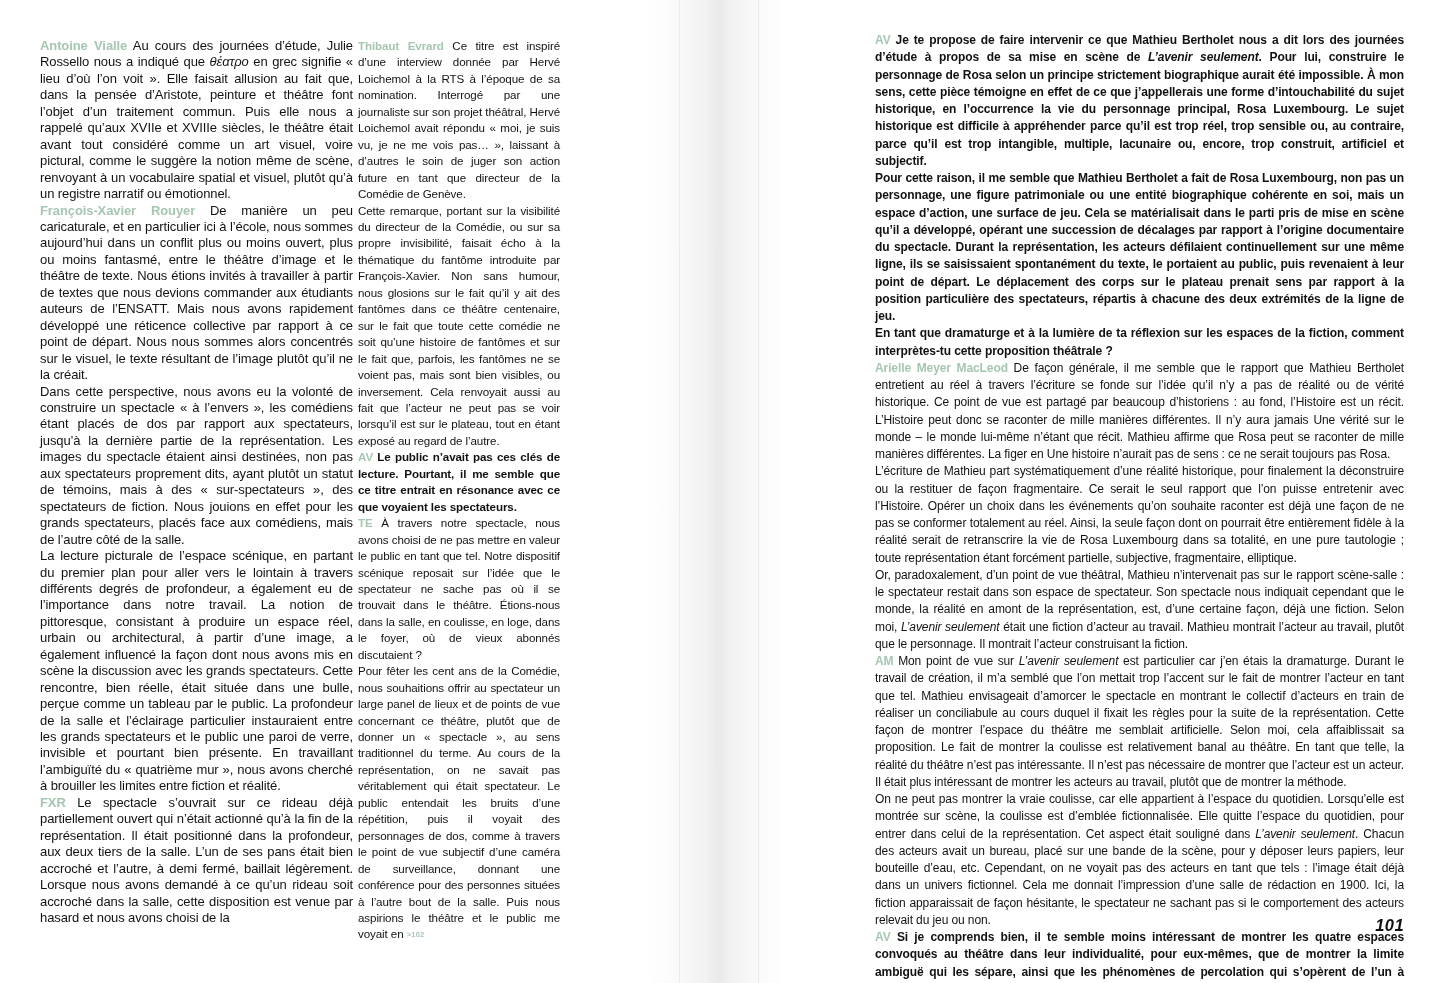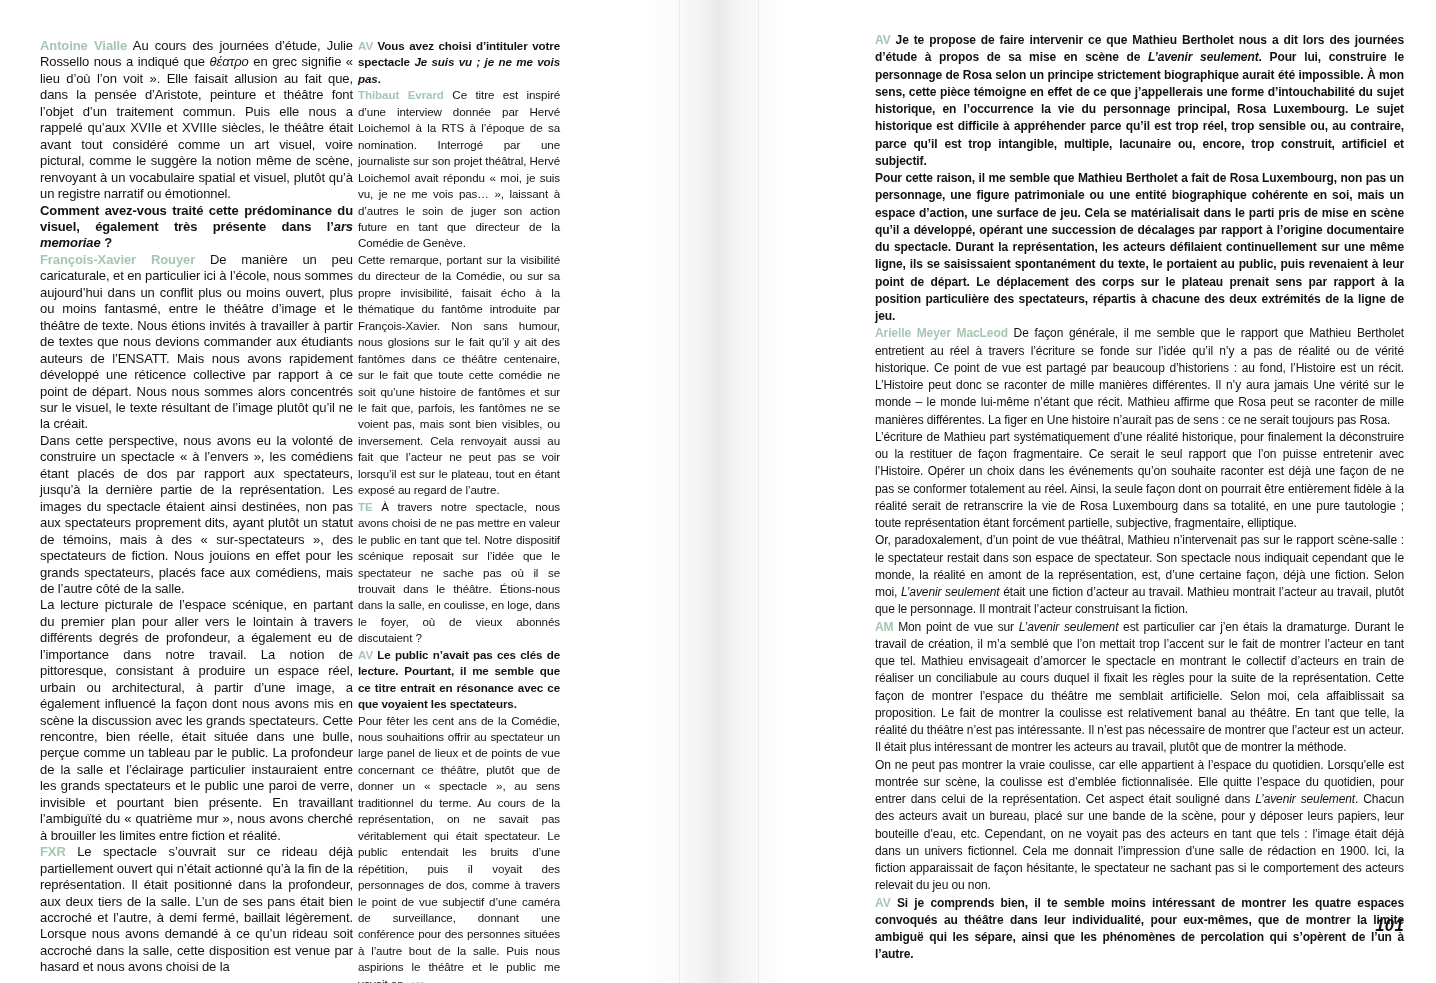--- a/index.html
+++ b/index.html
@@ -92,44 +92,43 @@
   }
 </style>
 </head>
 <body style="color: rgb(18, 18, 18);">
 
 <div class="spread">
 
   <div class="page page-left">
     <div class="col col-1">
         <p><span class="r-sp">Antoine Vialle</span><span class="r-n">  Au cours des journées d’étude, Julie Rossello nous a indiqué que </span><span class="r-i">θέατρο</span><span class="r-n"> en grec signifie « lieu d’où l’on voit ». Elle faisait allusion au fait que, dans la pensée d’Aristote, peinture et théâtre font l’objet d’un traitement commun. Puis elle nous a rappelé qu’aux XVIIe et XVIIIe siècles, le théâtre était avant tout considéré comme un art visuel, voire pictural, comme le suggère la notion même de scène, renvoyant à un vocabulaire spatial et visuel, plutôt qu’à un registre narratif ou émotionnel.</span></p>
-        <p><span class="r-b">Comment avez-vous traité cette prédominance du visuel, également très présente dans l’</span><span class="r-bi">ars memoriae</span><span class="r-b"> ?</span></p>
         <p><span class="r-sp">François-Xavier Rouyer</span><span class="r-n">  De manière un peu caricaturale, et en particulier ici à l’école, nous sommes aujourd’hui dans un conflit plus ou moins ouvert, plus ou moins fantasmé, entre le théâtre d’image et le théâtre de texte. Nous étions invités à travailler à partir de textes que nous devions commander aux étudiants auteurs de l’ENSATT. Mais nous avons rapidement développé une réticence collective par rapport à ce point de départ. Nous nous sommes alors concentrés sur le visuel, le texte résultant de l’image plutôt qu’il ne la créait.</span></p>
         <p><span class="r-n">Dans cette perspective, nous avons eu la volonté de construire un spectacle « à l’envers », les comédiens étant placés de dos par rapport aux spectateurs, jusqu’à la dernière partie de la représentation. Les images du spectacle étaient ainsi destinées, non pas aux spectateurs proprement dits, ayant plutôt un statut de témoins, mais à des « sur-spectateurs », des spectateurs de fiction. Nous jouions en effet pour les grands spectateurs, placés face aux comédiens, mais de l’autre côté de la salle.</span></p>
         <p><span class="r-n">La lecture picturale de l’espace scénique, en partant du premier plan pour aller vers le lointain à travers différents degrés de profondeur, a également eu de l’importance dans notre travail. La notion de pittoresque, consistant à produire un espace réel, urbain ou architectural, à partir d’une image, a également influencé la façon dont nous avons mis en scène la discussion avec les grands spectateurs. Cette rencontre, bien réelle, était située dans une bulle, perçue comme un tableau par le public. La profondeur de la salle et l’éclairage particulier instauraient entre les grands spectateurs et le public une paroi de verre, invisible et pourtant bien présente. En travaillant l’ambiguïté du « quatrième mur », nous avons cherché à brouiller les limites entre fiction et réalité.</span></p>
         <p><span class="r-sp">FXR</span><span class="r-n">  Le spectacle s’ouvrait sur ce rideau déjà partiellement ouvert qui n’était actionné qu’à la fin de la représentation. Il était positionné dans la profondeur, aux deux tiers de la salle. L’un de ses pans était bien accroché et l’autre, à demi fermé, baillait légèrement. Lorsque nous avons demandé à ce qu’un rideau soit accroché dans la salle, cette disposition est venue par hasard et nous avons choisi de la</span></p>
       </div>
     <div class="col col-2">
-        <p><span class="r-sp">AV</span><span class="r-b">  Vous avez choisi d’intituler votre spectacle </span><span class="r-bi">Je suis vu ; je ne me vois pas</span><span class="r-b">.</span></p>
         <p><span class="r-sp">Thibaut Evrard</span><span class="r-n">  Ce titre est inspiré d’une interview donnée par Hervé Loichemol à la RTS à l’époque de sa nomination. Interrogé par une journaliste sur son projet théâtral, Hervé Loichemol avait répondu « moi, je suis vu, je ne me vois pas… », laissant à d’autres le soin de juger son action future en tant que directeur de la Comédie de Genève.</span></p>
         <p><span class="r-n">Cette remarque, portant sur la visibilité du directeur de la Comédie, ou sur sa propre invisibilité, faisait écho à la thématique du fantôme introduite par François-Xavier. Non sans humour, nous glosions sur le fait qu’il y ait des fantômes dans ce théâtre centenaire, sur le fait que toute cette comédie ne soit qu’une histoire de fantômes et sur le fait que, parfois, les fantômes ne se voient pas, mais sont bien visibles, ou inversement. Cela renvoyait aussi au fait que l’acteur ne peut pas se voir lorsqu’il est sur le plateau, tout en étant exposé au regard de l’autre.</span></p>
+        <p><span class="r-sp">AV</span><span class="r-b">  Le public n’avait pas ces clés de lecture. Pourtant, il me semble que ce titre entrait en résonance avec ce que voyaient les spectateurs.</span></p>
         <p><span class="r-sp">TE</span><span class="r-n">  À travers notre spectacle, nous avons choisi de ne pas mettre en valeur le public en tant que tel. Notre dispositif scénique reposait sur l’idée que le spectateur ne sache pas où il se trouvait dans le théâtre. Étions-nous dans la salle, en coulisse, en loge, dans le foyer, où de vieux abonnés discutaient ?</span></p>
-        <p><span class="r-sp">AV</span><span class="r-b">  Le public n’avait pas ces clés de lecture. Pourtant, il me semble que ce titre entrait en résonance avec ce que voyaient les spectateurs.</span></p>
         <p><span class="r-n">Pour fêter les cent ans de la Comédie, nous souhaitions offrir au spectateur un large panel de lieux et de points de vue concernant ce théâtre, plutôt que de donner un « spectacle », au sens traditionnel du terme. Au cours de la représentation, on ne savait pas véritablement qui était spectateur. Le public entendait les bruits d’une répétition, puis il voyait des personnages de dos, comme à travers le point de vue subjectif d’une caméra de surveillance, donnant une conférence pour des personnes situées à l’autre bout de la salle. Puis nous aspirions le théâtre et le public me voyait en </span><span class="r-m">&gt;102</span></p>
       </div>
   </div>
 
   <div class="gutter"></div>
   <div class="page-edge-line edge-left"></div>
   <div class="page-edge-line edge-right"></div>
 
   <div class="page page-right">
     <div class="col col-3">
         <p><span class="r-sp">AV</span><span class="r-b">  Je te propose de faire intervenir ce que Mathieu Bertholet nous a dit lors des journées d’étude à propos de sa mise en scène de </span><span class="r-bi">L’avenir seulement</span><span class="r-b">. Pour lui, construire le personnage de Rosa selon un principe strictement biographique aurait été impossible. À mon sens, cette pièce témoigne en effet de ce que j’appellerais une forme d’intouchabilité du sujet historique, en l’occurrence la vie du personnage principal, Rosa Luxembourg. Le sujet historique est difficile à appréhender parce qu’il est trop réel, trop sensible ou, au contraire, parce qu’il est trop intangible, multiple, lacunaire ou, encore, trop construit, artificiel et subjectif.</span></p>
         <p><span class="r-b">Pour cette raison, il me semble que Mathieu Bertholet a fait de Rosa Luxembourg, non pas un personnage, une figure patrimoniale ou une entité biographique cohérente en soi, mais un espace d’action, une surface de jeu. Cela se matérialisait dans le parti pris de mise en scène qu’il a développé, opérant une succession de décalages par rapport à l’origine documentaire du spectacle. Durant la représentation, les acteurs défilaient continuellement sur une même ligne, ils se saisissaient spontanément du texte, le portaient au public, puis revenaient à leur point de départ. Le déplacement des corps sur le plateau prenait sens par rapport à la position particulière des spectateurs, répartis à chacune des deux extrémités de la ligne de jeu.</span></p>
+        <p><span class="r-b">En tant que dramaturge et à la lumière de ta réflexion sur les espaces de la fiction, comment interprètes-tu cette proposition théâtrale ?</span></p>
         <p><span class="r-sp">Arielle Meyer MacLeod</span><span class="r-n">  De façon générale, il me semble que le rapport que Mathieu Bertholet entretient au réel à travers l’écriture se fonde sur l’idée qu’il n’y a pas de réalité ou de vérité historique. Ce point de vue est partagé par beaucoup d’historiens : au fond, l’Histoire est un récit. L’Histoire peut donc se raconter de mille manières différentes. Il n’y aura jamais Une vérité sur le monde – le monde lui-même n’étant que récit. Mathieu affirme que Rosa peut se raconter de mille manières différentes. La figer en Une histoire n’aurait pas de sens : ce ne serait toujours pas Rosa.</span></p>
         <p><span class="r-n">L’écriture de Mathieu part systématiquement d’une réalité historique, pour finalement la déconstruire ou la restituer de façon fragmentaire. Ce serait le seul rapport que l’on puisse entretenir avec l’Histoire. Opérer un choix dans les événements qu’on souhaite raconter est déjà une façon de ne pas se conformer totalement au réel. Ainsi, la seule façon dont on pourrait être entièrement fidèle à la réalité serait de retranscrire la vie de Rosa Luxembourg dans sa totalité, en une pure tautologie ; toute représentation étant forcément partielle, subjective, fragmentaire, elliptique.</span></p>
         <p><span class="r-n">Or, paradoxalement, d’un point de vue théâtral, Mathieu n’intervenait pas sur le rapport scène-salle : le spectateur restait dans son espace de spectateur. Son spectacle nous indiquait cependant que le monde, la réalité en amont de la représentation, est, d’une certaine façon, déjà une fiction. Selon moi, </span><span class="r-i">L’avenir seulement</span><span class="r-n"> était une fiction d’acteur au travail. Mathieu montrait l’acteur au travail, plutôt que le personnage. Il montrait l’acteur construisant la fiction.</span></p>
         <p><span class="r-sp">AM</span><span class="r-n">  Mon point de vue sur </span><span class="r-i">L’avenir seulement</span><span class="r-n"> est particulier car j’en étais la dramaturge. Durant le travail de création, il m’a semblé que l’on mettait trop l’accent sur le fait de montrer l’acteur en tant que tel. Mathieu envisageait d’amorcer le spectacle en montrant le collectif d’acteurs en train de réaliser un conciliabule au cours duquel il fixait les règles pour la suite de la représentation. Cette façon de montrer l’espace du théâtre me semblait artificielle. Selon moi, cela affaiblissait sa proposition. Le fait de montrer la coulisse est relativement banal au théâtre. En tant que telle, la réalité du théâtre n’est pas intéressante. Il n’est pas nécessaire de montrer que l’acteur est un acteur. Il était plus intéressant de montrer les acteurs au travail, plutôt que de montrer la méthode.</span></p>
         <p><span class="r-n">On ne peut pas montrer la vraie coulisse, car elle appartient à l’espace du quotidien. Lorsqu’elle est montrée sur scène, la coulisse est d’emblée fictionnalisée. Elle quitte l’espace du quotidien, pour entrer dans celui de la représentation. Cet aspect était souligné dans </span><span class="r-i">L’avenir seulement</span><span class="r-n">. Chacun des acteurs avait un bureau, placé sur une bande de la scène, pour y déposer leurs papiers, leur bouteille d’eau, etc. Cependant, on ne voyait pas des acteurs en tant que tels : l’image était déjà dans un univers fictionnel. Cela me donnait l’impression d’une salle de rédaction en 1900. Ici, la fiction apparaissait de façon hésitante, le spectateur ne sachant pas si le comportement des acteurs relevait du jeu ou non.</span></p>
         <p><span class="r-sp">AV</span><span class="r-b">  Si je comprends bien, il te semble moins intéressant de montrer les quatre espaces convoqués au théâtre dans leur individualité, pour eux-mêmes, que de montrer la limite ambiguë qui les sépare, ainsi que les phénomènes de percolation qui s’opèrent de l’un à l’autre.</span></p>
       </div>
     <div class="page-number">101</div>
   </div>
 

